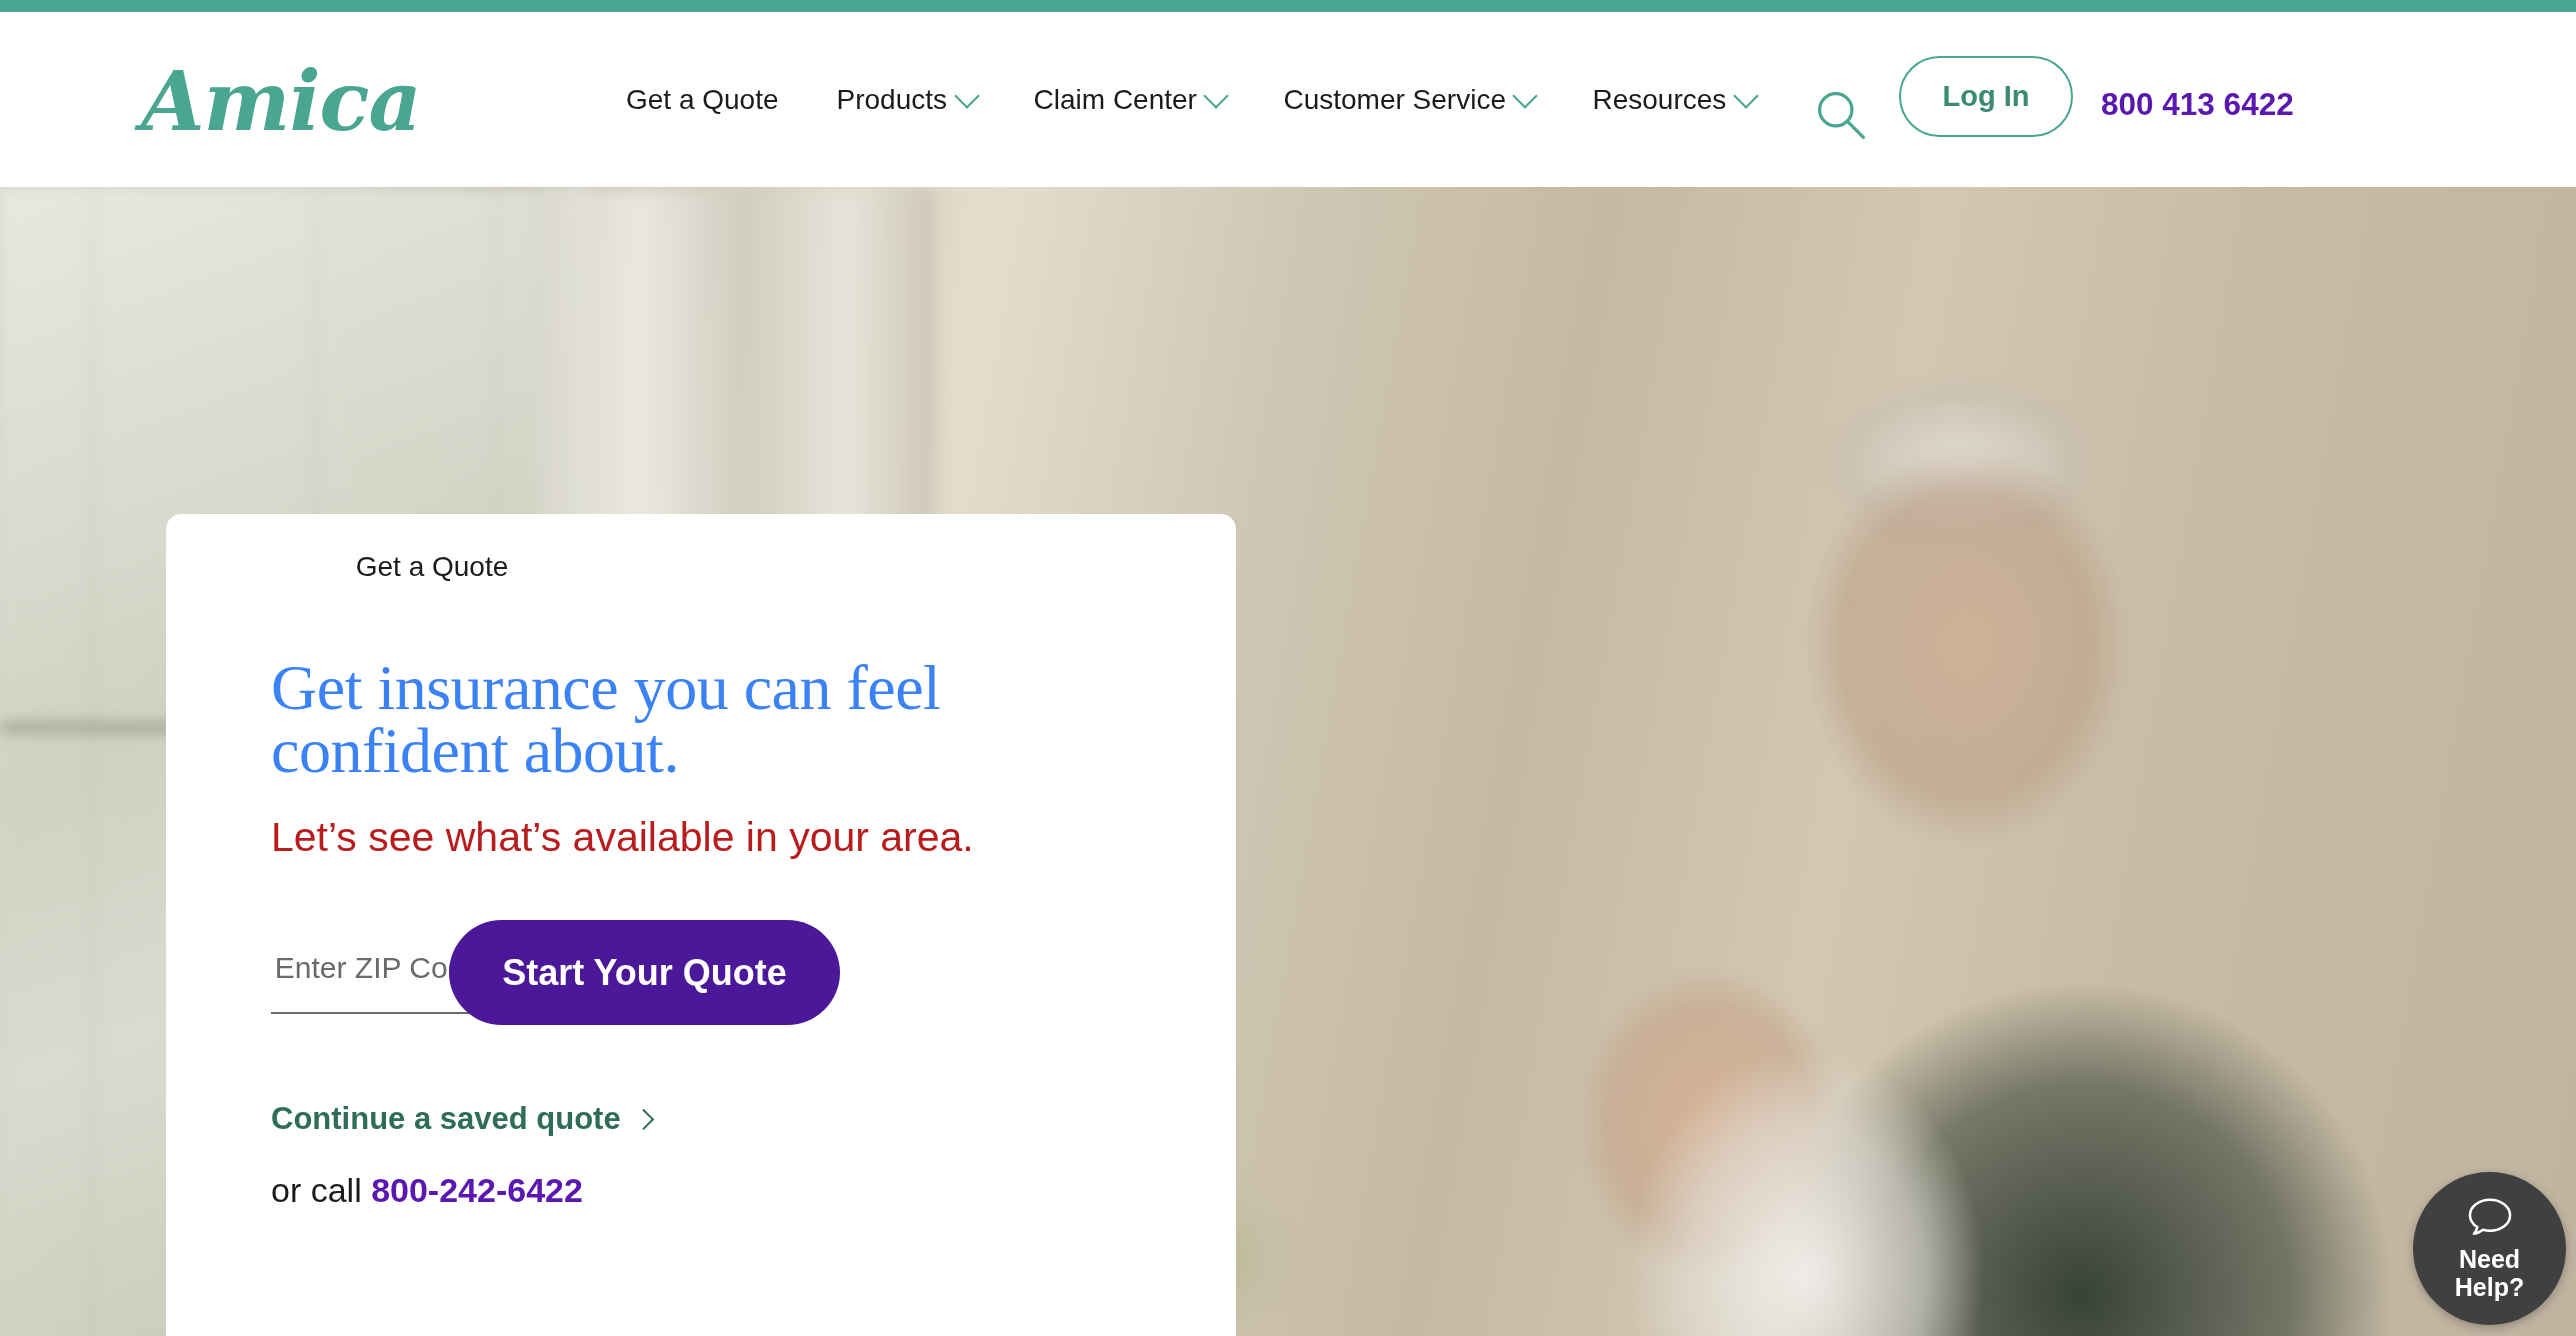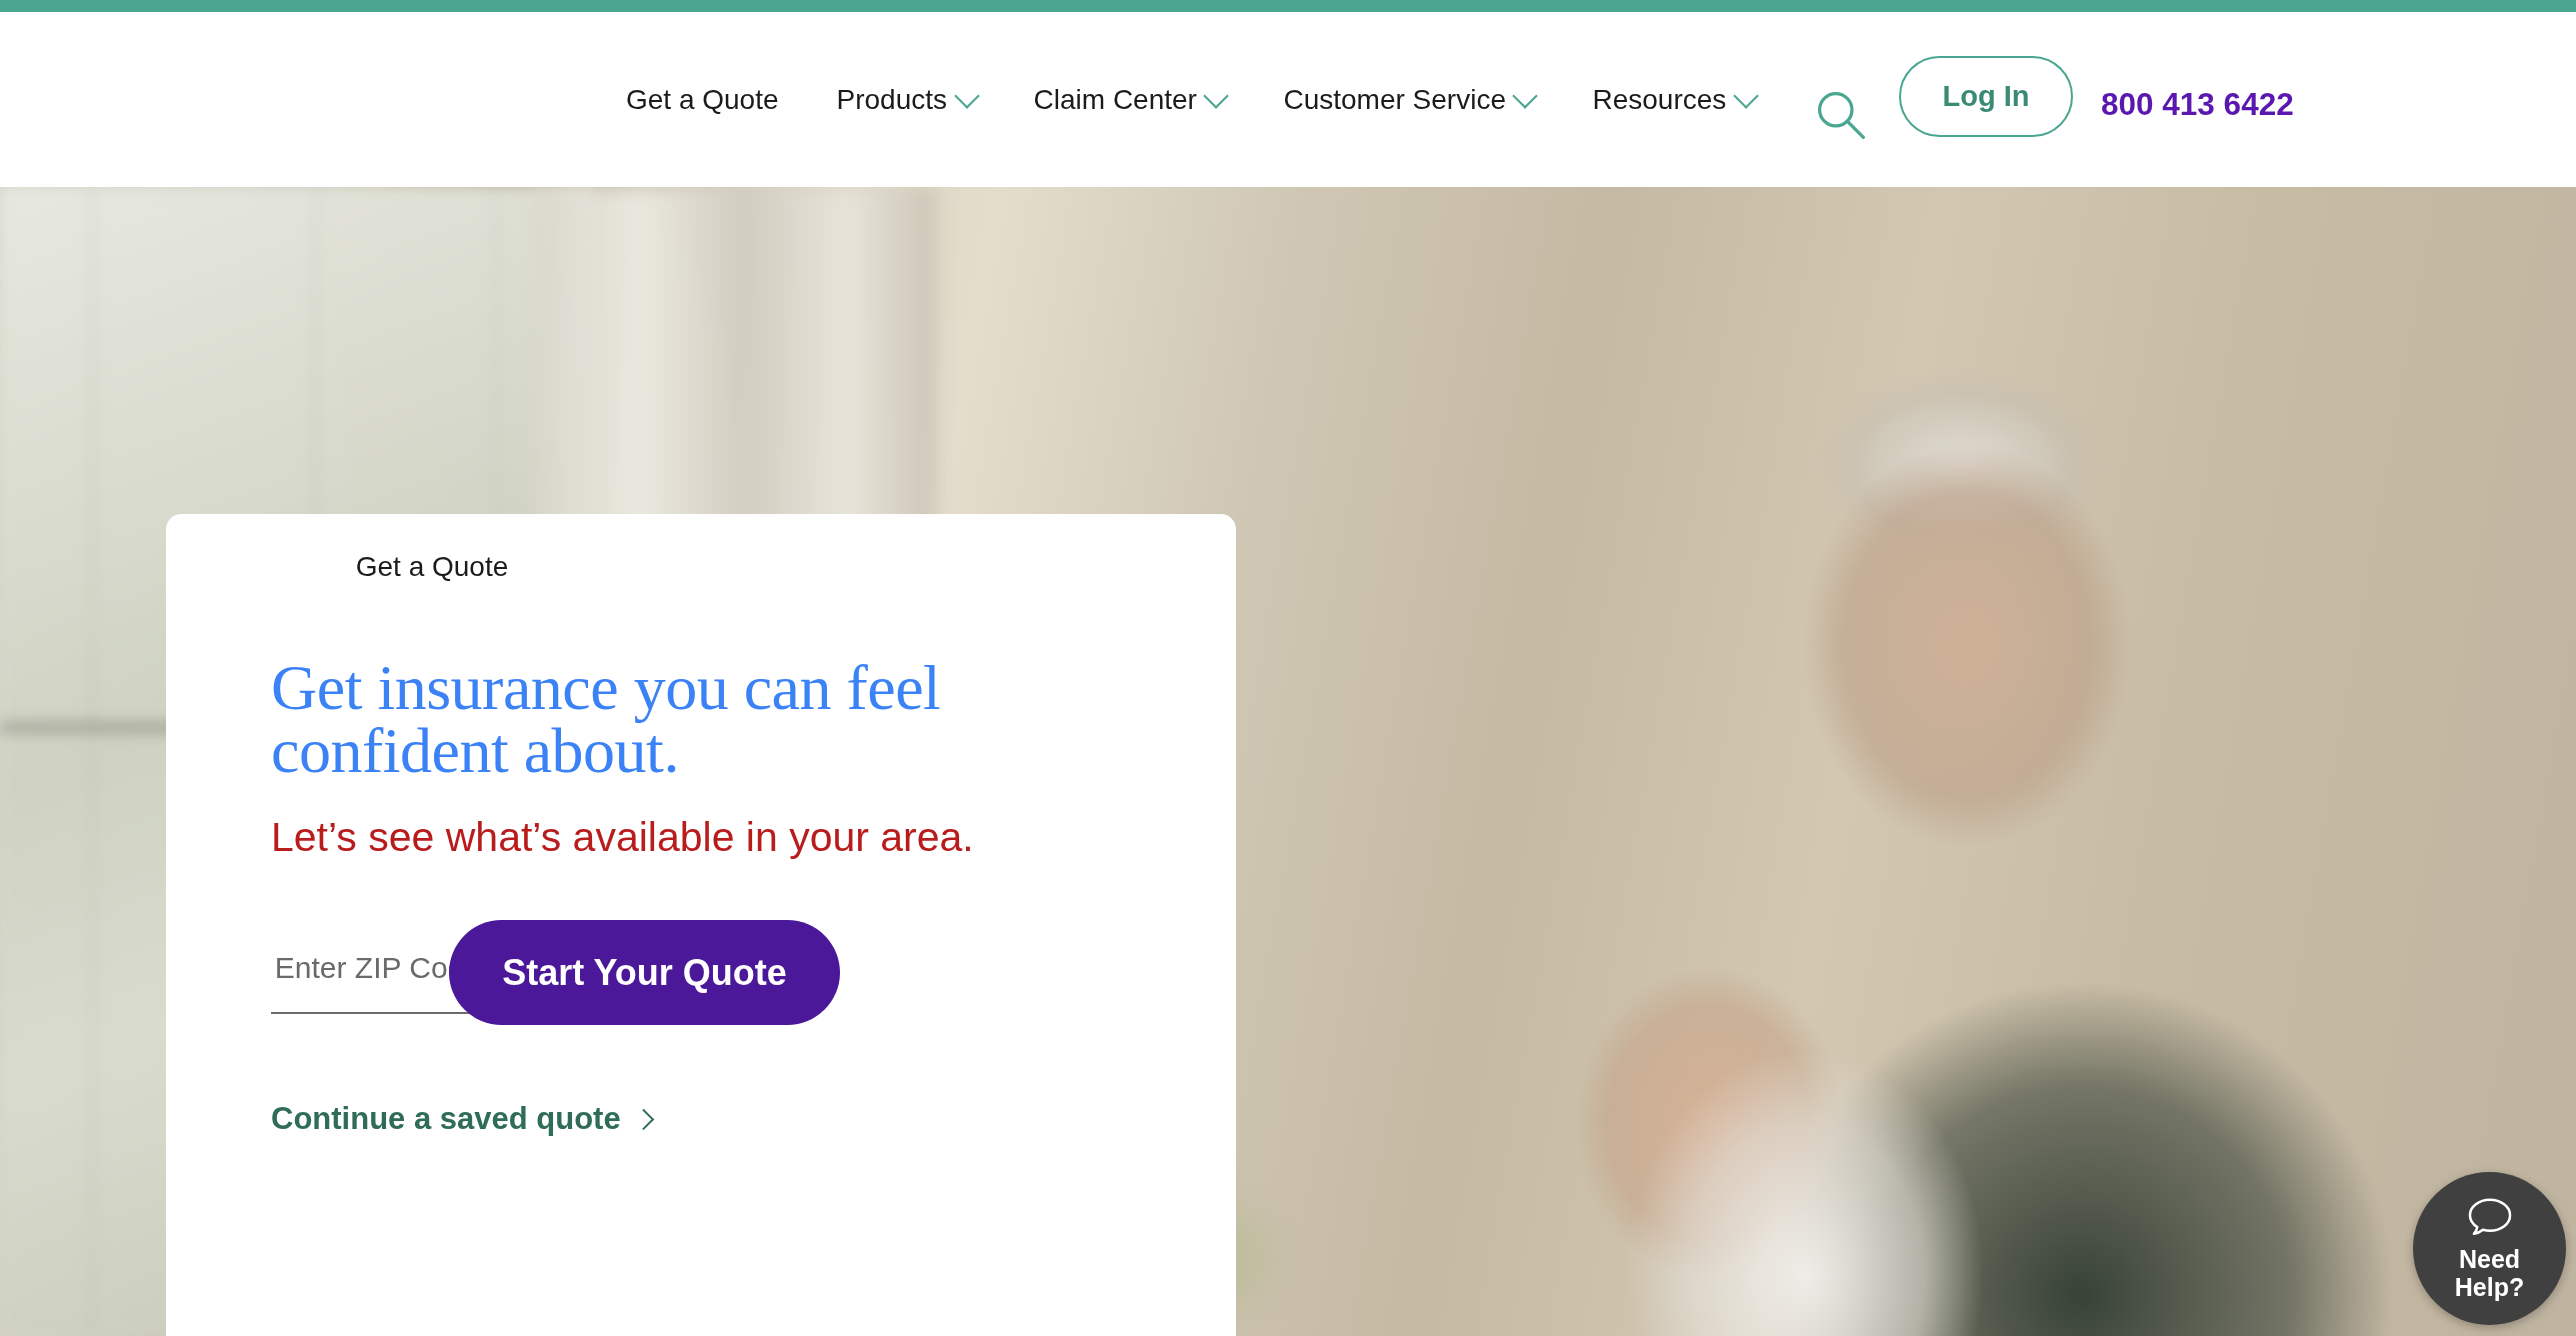--- a/index.html
+++ b/index.html
@@ -360,20 +360,21 @@
 </style>
 </head>
 <body>
 
 <div class="page">
 
   <div class="accent-bar"></div>
 
   <div class="header">
 
+    <div class="logo">Amica</div>
 
     <nav class="nav">
 
       <div class="nav-item">
         <span>Get a Quote</span>
       </div>
 
       <div class="nav-item">
         <span>Products</span>
         <span class="chev"></span>
@@ -435,20 +436,23 @@
         <div class="form-row">
           <input class="zip-input" type="text" placeholder="Enter ZIP Code" style="">
           <button class="quote-btn">Start Your Quote</button>
         </div>
 
         <div class="saved-link">
           <span>Continue a saved quote</span>
           <span class="arrow-right"></span>
         </div>
 
+        <div class="call-line">
+          <span>or call </span><span class="num">800-242-6422</span>
+        </div>
 
       </div>
     </div>
 
   </div>
 
   <div class="need-help">
     <span>
       <svg width="50" height="42" viewBox="0 0 52 44" fill="none">
         <path d="M26 4C14.4 4 5 11.2 5 20.1c0 5 3 9.5 7.7 12.4-.4 2.7-1.7 5.2-3.6 7.1 3.6-.5 6.9-2 9.5-4.2 2.3.7 4.8 1.1 7.4 1.1 11.6 0 21-7.2 21-16.4C47 11.2 37.6 4 26 4z" stroke="#ffffff" stroke-width="2.6" stroke-linejoin="round"></path>

